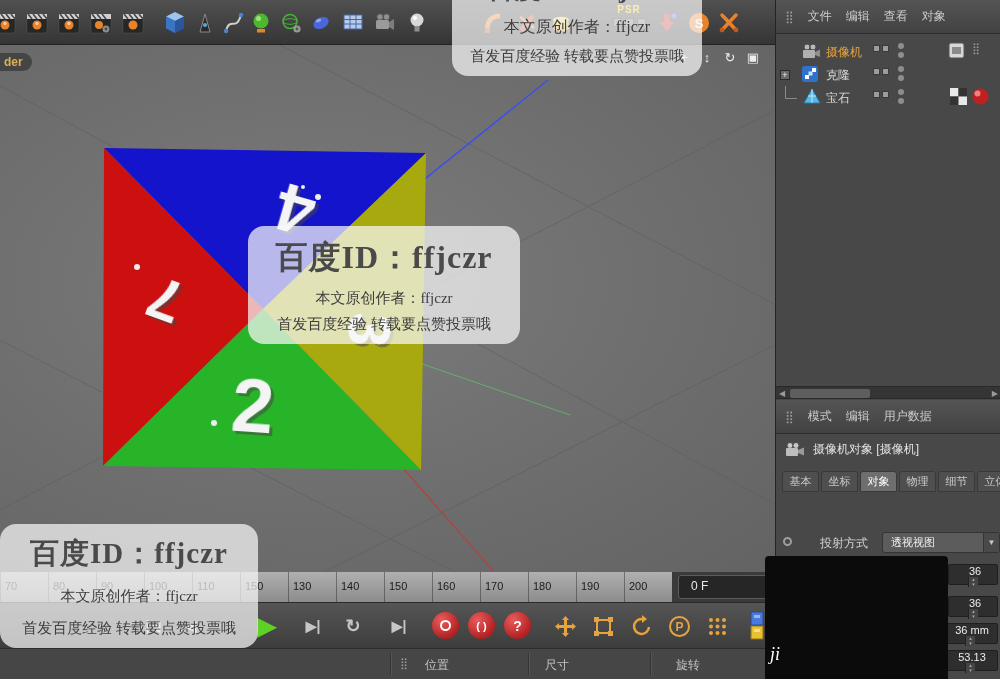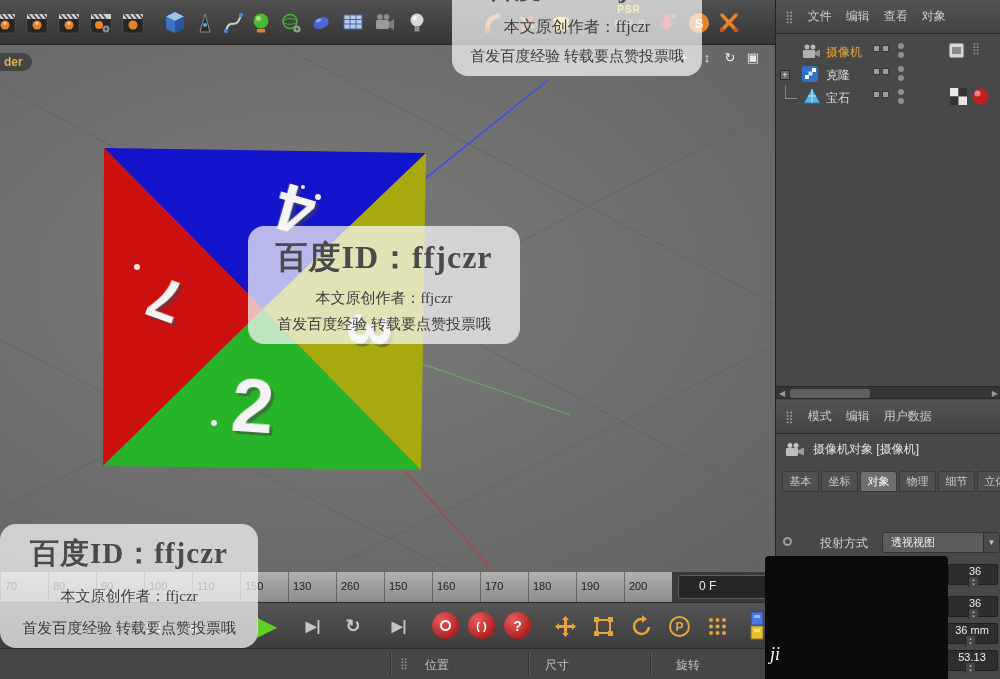--- a/index.html
+++ b/index.html
@@ -25,21 +25,21 @@
   .vp-nav { position:absolute; right:14px; top:5px; display:flex; gap:7px; }
   .vp-nav span { width:16px; height:16px; color:#ededed; font-size:13px; line-height:16px; text-align:center; cursor:pointer; }
 
   
   .timeline-row { position:absolute; left:0; top:572px; width:775px; height:30px; background:#3a3a3a; z-index:2; }
   .ruler { position:absolute; left:0; top:0; width:672px; height:30px;
     background:linear-gradient(#b0b0b0,#8c8c8c); display:flex; overflow:hidden; }
   .ruler span { width:48px; flex:0 0 48px; font-size:11px; color:#1b1b1b; padding:8px 0 0 4px;
     border-left:1px solid rgba(50,50,50,0.5); }
   .frame-field { position:absolute; left:678px; top:3px; width:94px; height:24px; background:#262626;
-    border:1px solid #5c5c5c; border-radius:3px; color:#e9e9e9; font-size:12px; line-height:21px; padding-left:20px; }
+    border:1px solid #5c5c5c; border-radius:3px; color:#e9e9e9; font-size:12px; line-height:21px; padding-left:12px; }
 
   
   .transport { position:absolute; left:0; top:602px; width:775px; height:46px;
     background:linear-gradient(#555,#3d3d3d); border-top:1px solid #2b2b2b; z-index:2; }
   .tbtn { position:absolute; top:7px; width:34px; height:32px; display:flex; align-items:center;
     justify-content:center; color:#c6c6c6; font-size:14px; font-weight:bold; cursor:pointer; }
   .tbtn.play { color:#5fd024; font-size:24px; }
   .rec { top:9px; width:27px; height:27px; border-radius:50%;
     background:radial-gradient(circle at 35% 30%, #ea5c5c, #b02020 72%); color:#fff; font-size:11px; }
   .rec .ring { width:11px; height:11px; border:2px solid #fff; border-radius:50%; display:block; }
@@ -336,21 +336,21 @@
 
   <div class="timeline-row">
     <div class="ruler">
       <span>70</span>
       <span>80</span>
       <span>90</span>
       <span>100</span>
       <span>110</span>
       <span>150</span>
       <span>130</span>
-      <span>260</span>
+      <span>140</span>
       <span>150</span>
       <span>160</span>
       <span>170</span>
       <span>180</span>
       <span>190</span>
       <span>200</span>
     </div>
     <div class="frame-field">0 F</div>
   </div>
 

